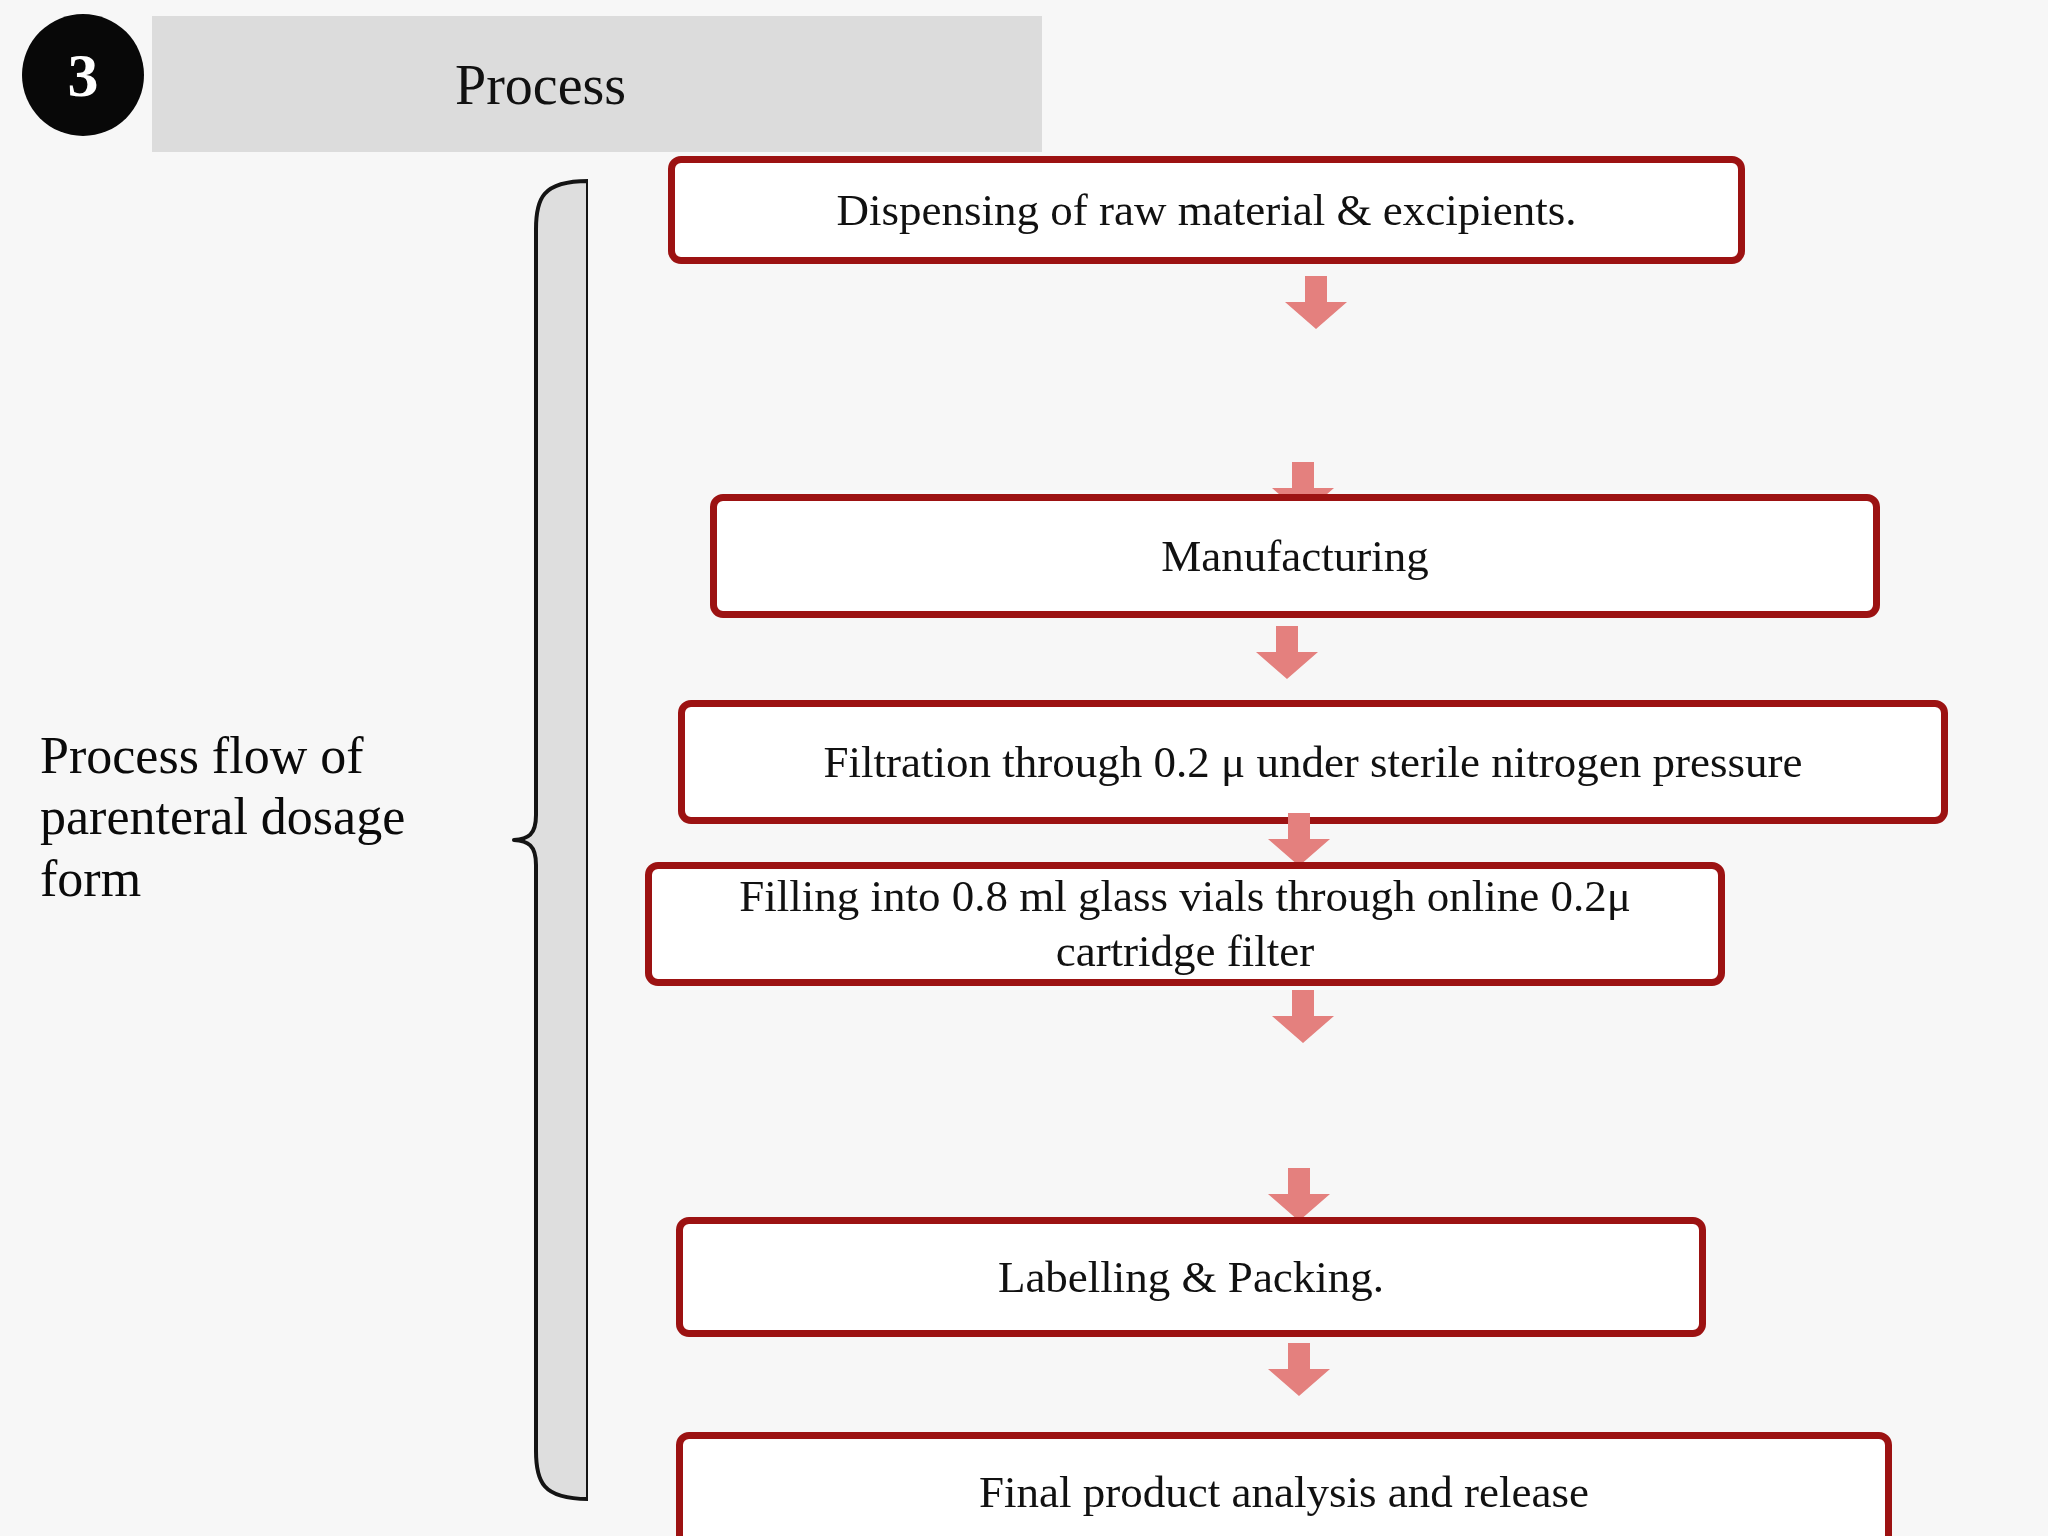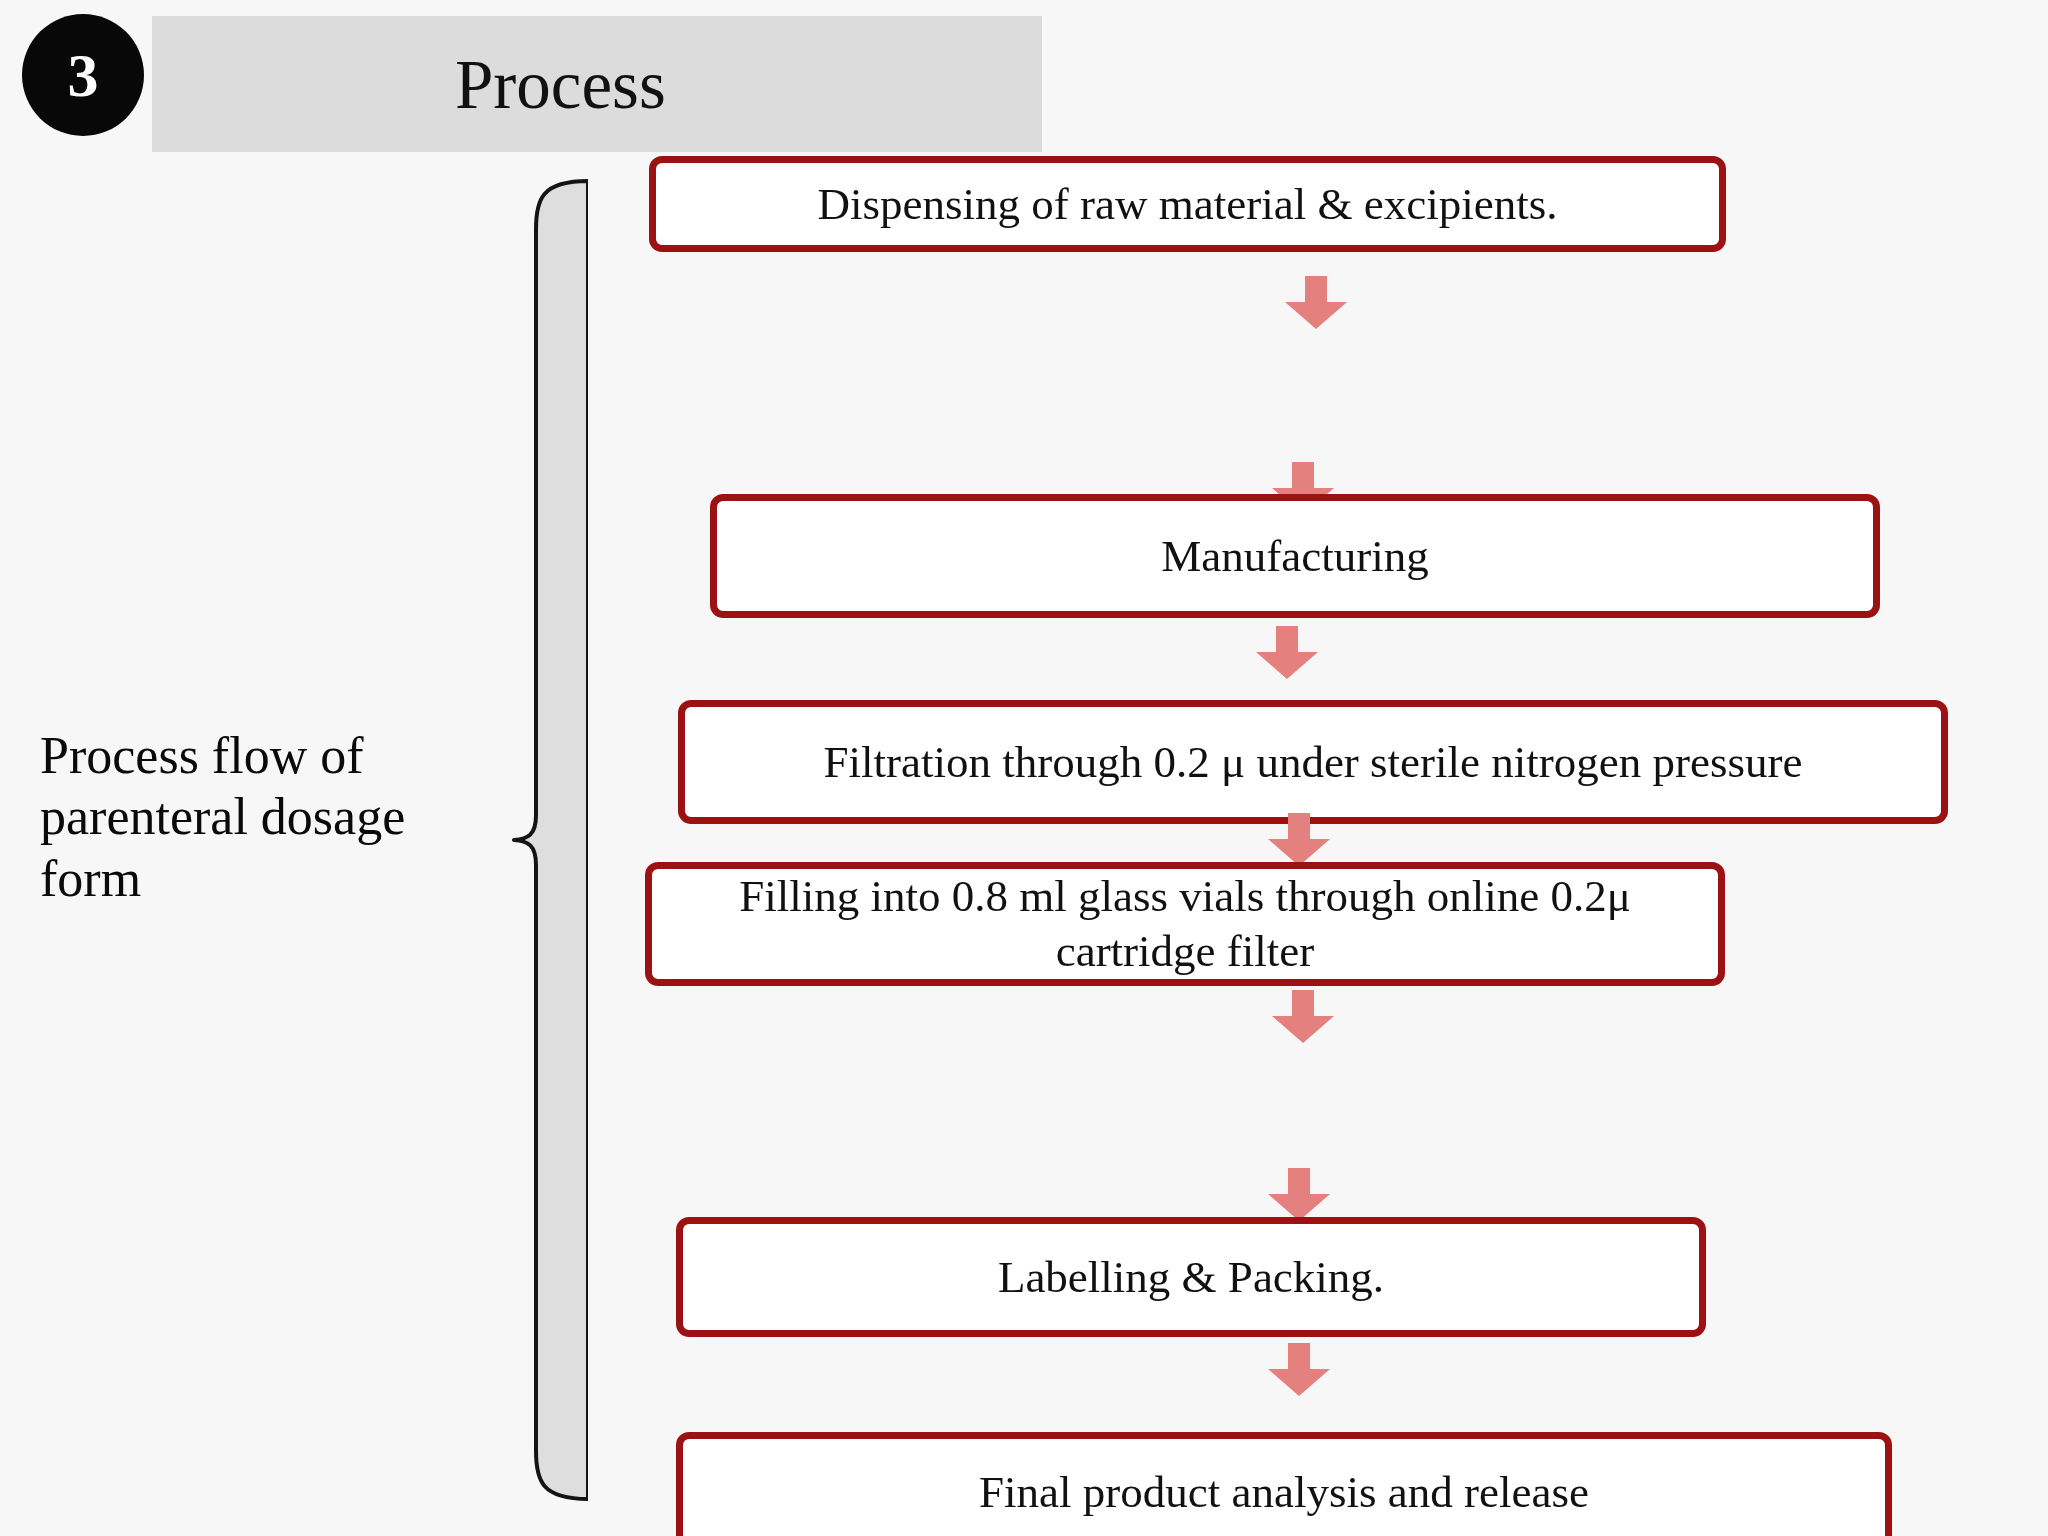--- a/index.html
+++ b/index.html
@@ -49,21 +49,21 @@
     font-size: 62px;
   }
   #page-title {
     position: absolute;
     left: 455px;
     top: 30px;
     height: 110px;
     line-height: 110px;
     color: #111111;
     font-family: "Liberation Serif", serif;
-    font-size: 69px;
+    font-size: 56px;
     font-weight: normal;
     white-space: nowrap;
     z-index: 2;
   }
 
   
   #flow-caption {
     position: absolute;
     left: 40px;
     top: 725px;
@@ -142,21 +142,21 @@
              C 24 660, 16 664, 2 665
              C 16 666, 24 670, 24 690
              L 24 1276
              C 24 1306, 30 1324, 76 1324
              Z" fill="#dedede" stroke="#141414" stroke-width="4" stroke-linejoin="round"></path>
   </svg>
 </div>
 
 <div id="flow-chart">
 
-  <div class="flow-box" style="left:649px; top:156px; width:1077px; height:96px;">Dispensing of raw material &amp; excipients.</div>
+  <div class="flow-box" style="left:668px; top:156px; width:1077px; height:108px;">Dispensing of raw material &amp; excipients.</div>
 
   <div class="flow-arrow" style="left:1283px; top:276px;">
     <svg width="66" height="54" viewBox="0 0 66 54" xmlns="http://www.w3.org/2000/svg">
       <path d="M 22 0 L 44 0 L 44 26 L 64 26 L 33 53 L 2 26 L 22 26 Z" fill="#e4807e"></path>
     </svg>
   </div>
 
 
   <div class="flow-arrow" style="left:1270px; top:462px;">
     <svg width="66" height="54" viewBox="0 0 66 54" xmlns="http://www.w3.org/2000/svg">

